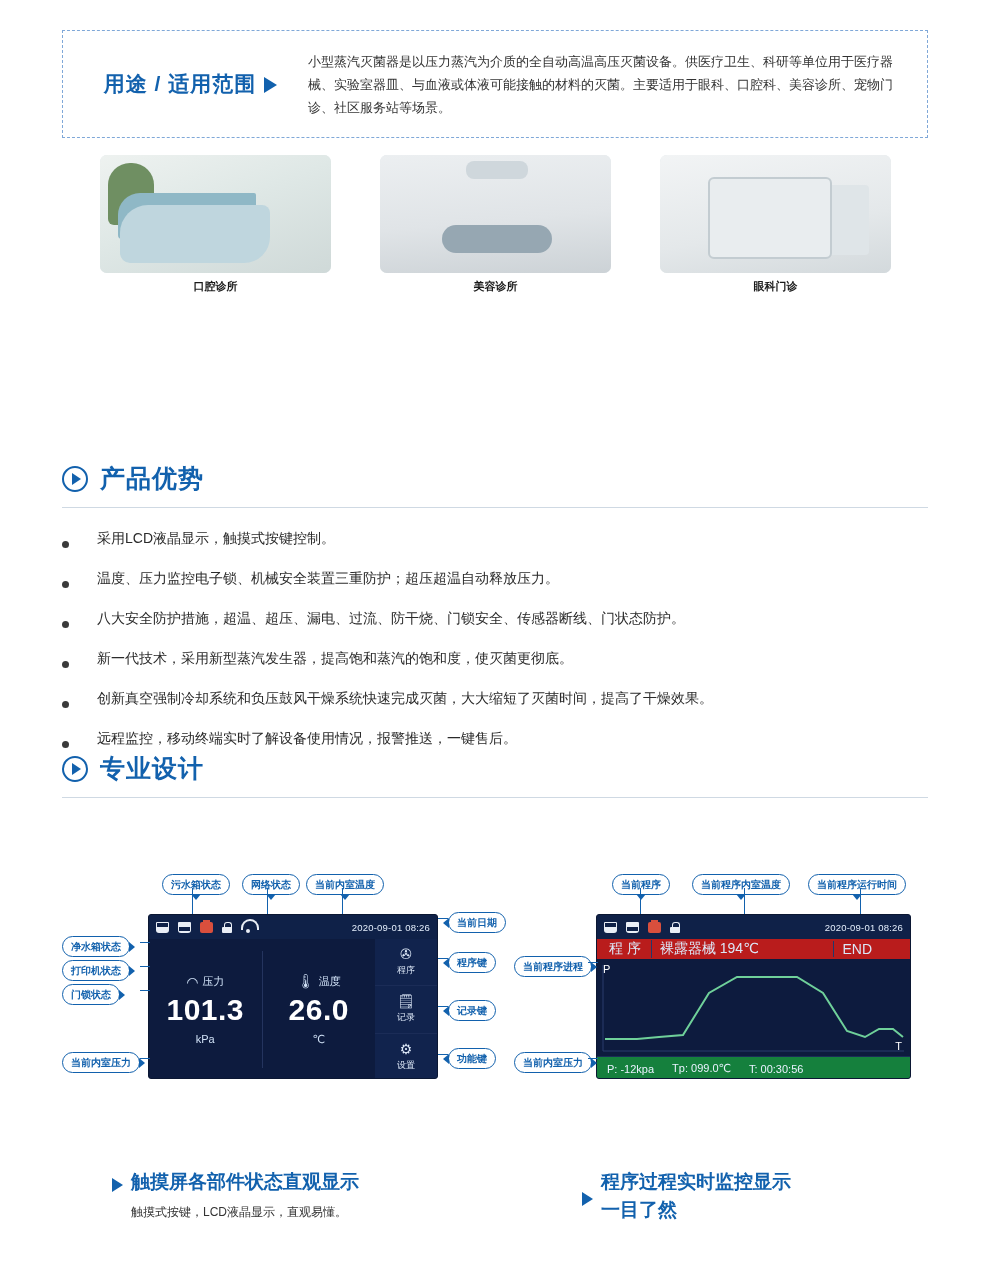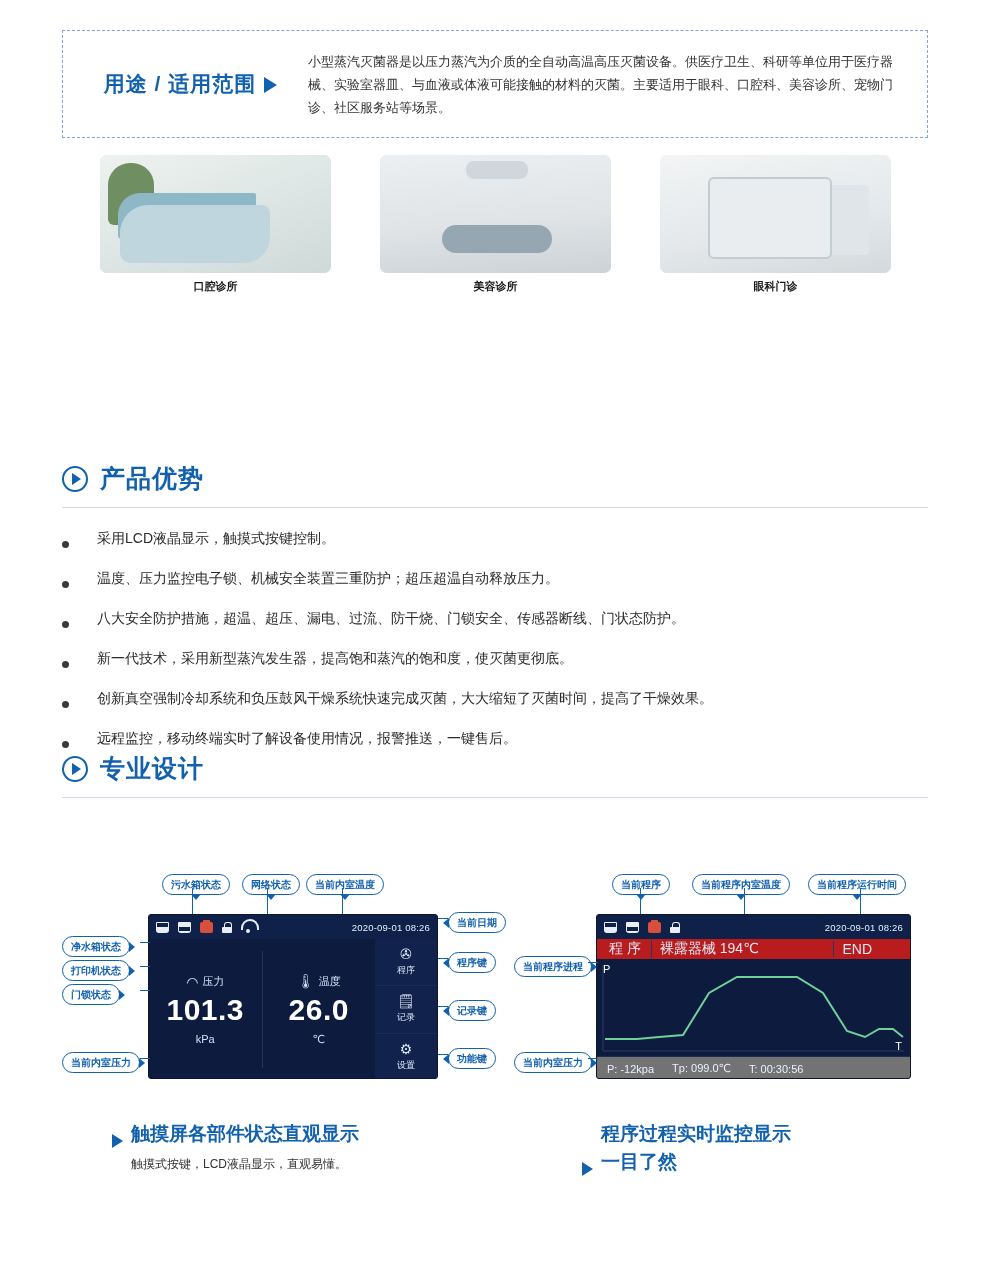--- a/index.html
+++ b/index.html
@@ -136,21 +136,21 @@
 
   
   .b-row {
     height:20px; background:#b91c1c; display:flex; align-items:center;
     color:#dce7f7; font-size:14px; padding:0 12px; gap:10px; border-bottom:1px solid #1d3straight;
   }
   .b-row .seg { border-left:1px solid #22386b; padding-left:8px; }
   .b-row .seg:first-child { border-left:none; padding-left:0; }
   .b-row .end { margin-left:auto; padding-right:26px; }
   .b-chart { position:relative; height:97px; background:#0d1b3e; }
-  .b-foot { height:24px; background:#737373; display:flex; align-items:center; gap:18px;
+  .b-foot { height:24px; background:#15803d; display:flex; align-items:center; gap:18px;
             padding-left:10px; color:#eaf2ff; font-size:11px; border-top:1px solid #1b2c57; }
   .axis-p { position:absolute; left:6px; top:4px; color:#fff; font-size:11px; }
   .axis-t { position:absolute; right:8px; bottom:4px; color:#fff; font-size:11px; }
 
   
   .callout {
     position:absolute; border:1px solid #1261ad; border-radius:11px;
     color:#1261ad; font-size:10px; font-weight:bold; background:#fff;
     padding:3px 8px; white-space:nowrap; line-height:13px;
   }
@@ -163,21 +163,21 @@
     width:0;height:0;border-right:6px solid #1261ad;border-top:5px solid transparent;border-bottom:5px solid transparent;
   }
   .callout.up::after {
     content:""; position:absolute; left:50%; bottom:-6px; margin-left:-5px;
     width:0;height:0;border-top:6px solid #1261ad;border-left:5px solid transparent;border-right:5px solid transparent;
   }
   .lead { position:absolute; background:#1261ad; }
 
   
   .bcap { position:absolute; }
-  .bcap .hd { display:flex; align-items:flex-end; gap:8px; }
+  .bcap .hd { display:flex; align-items:center; gap:8px;margin-top:48px; }
   .bcap .tri { width:0;height:0;border-left:11px solid #1261ad;border-top:7px solid transparent;border-bottom:7px solid transparent; margin-top:6px; }
   .bcap .t { font-size:19px; font-weight:bold; color:#1261ad; line-height:28px; }
   .bcap .sub { font-size:12px; color:#333; margin-top:8px; margin-left:19px; }
 </style>
 </head>
 <body>
 
 <div class="intro-box">
   <div class="intro-left">
     <div class="intro-title">用途 / 适用范围</div>

